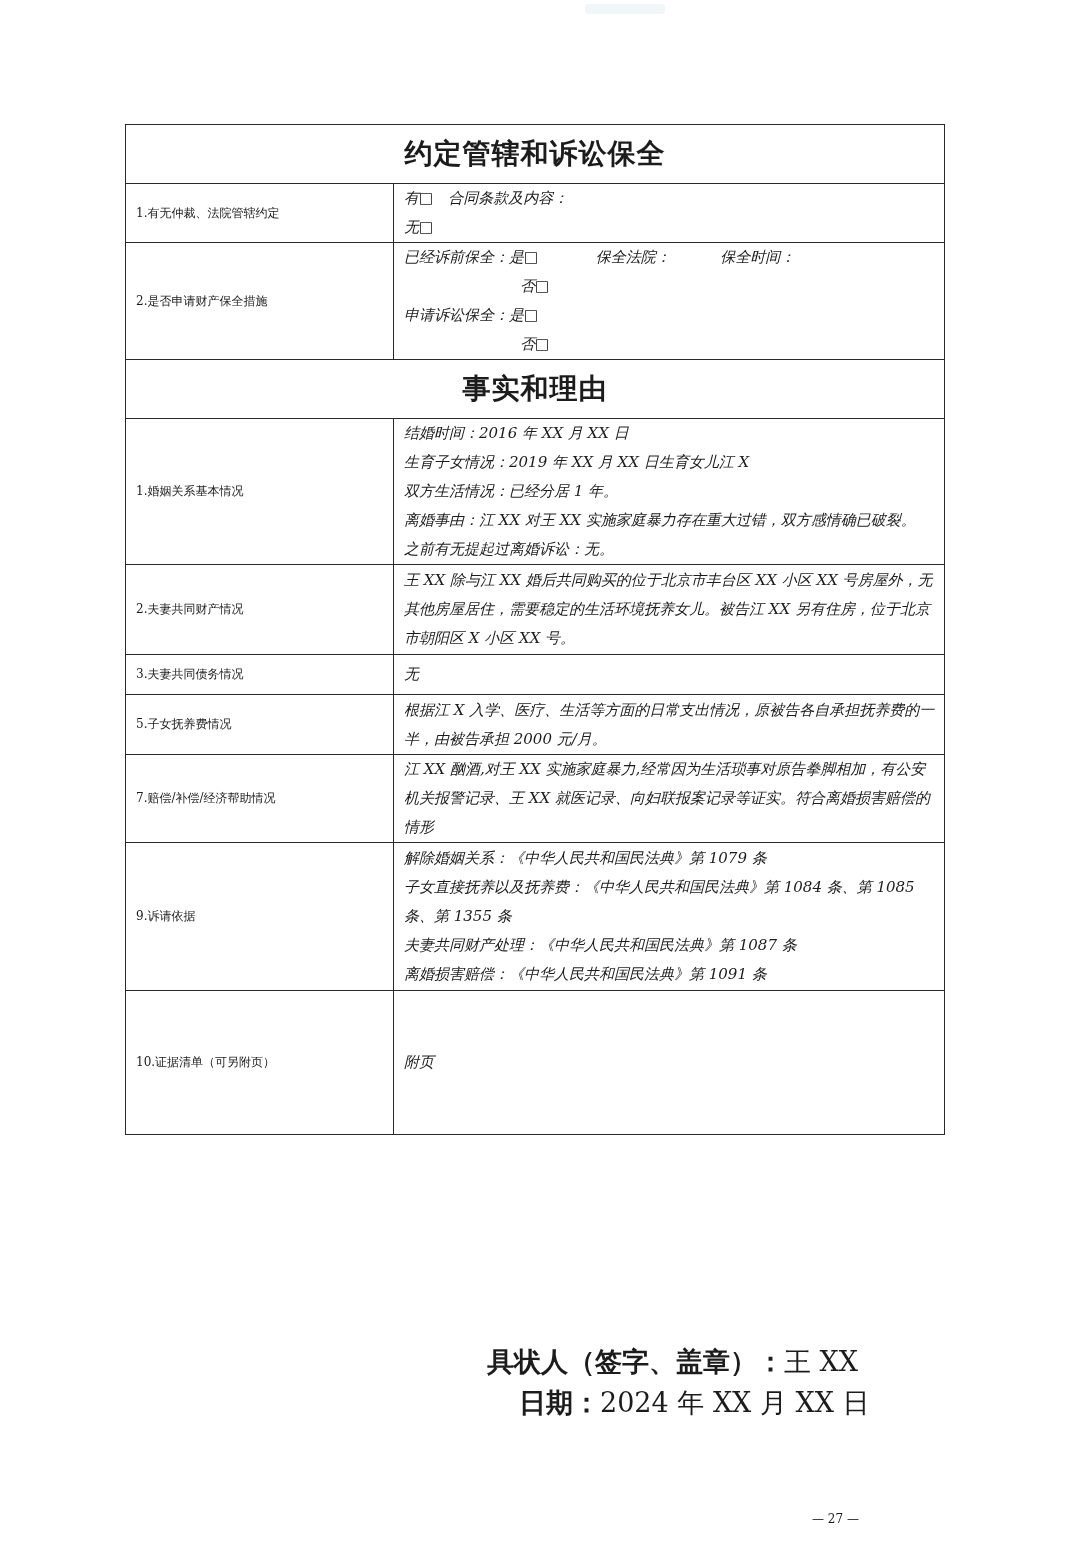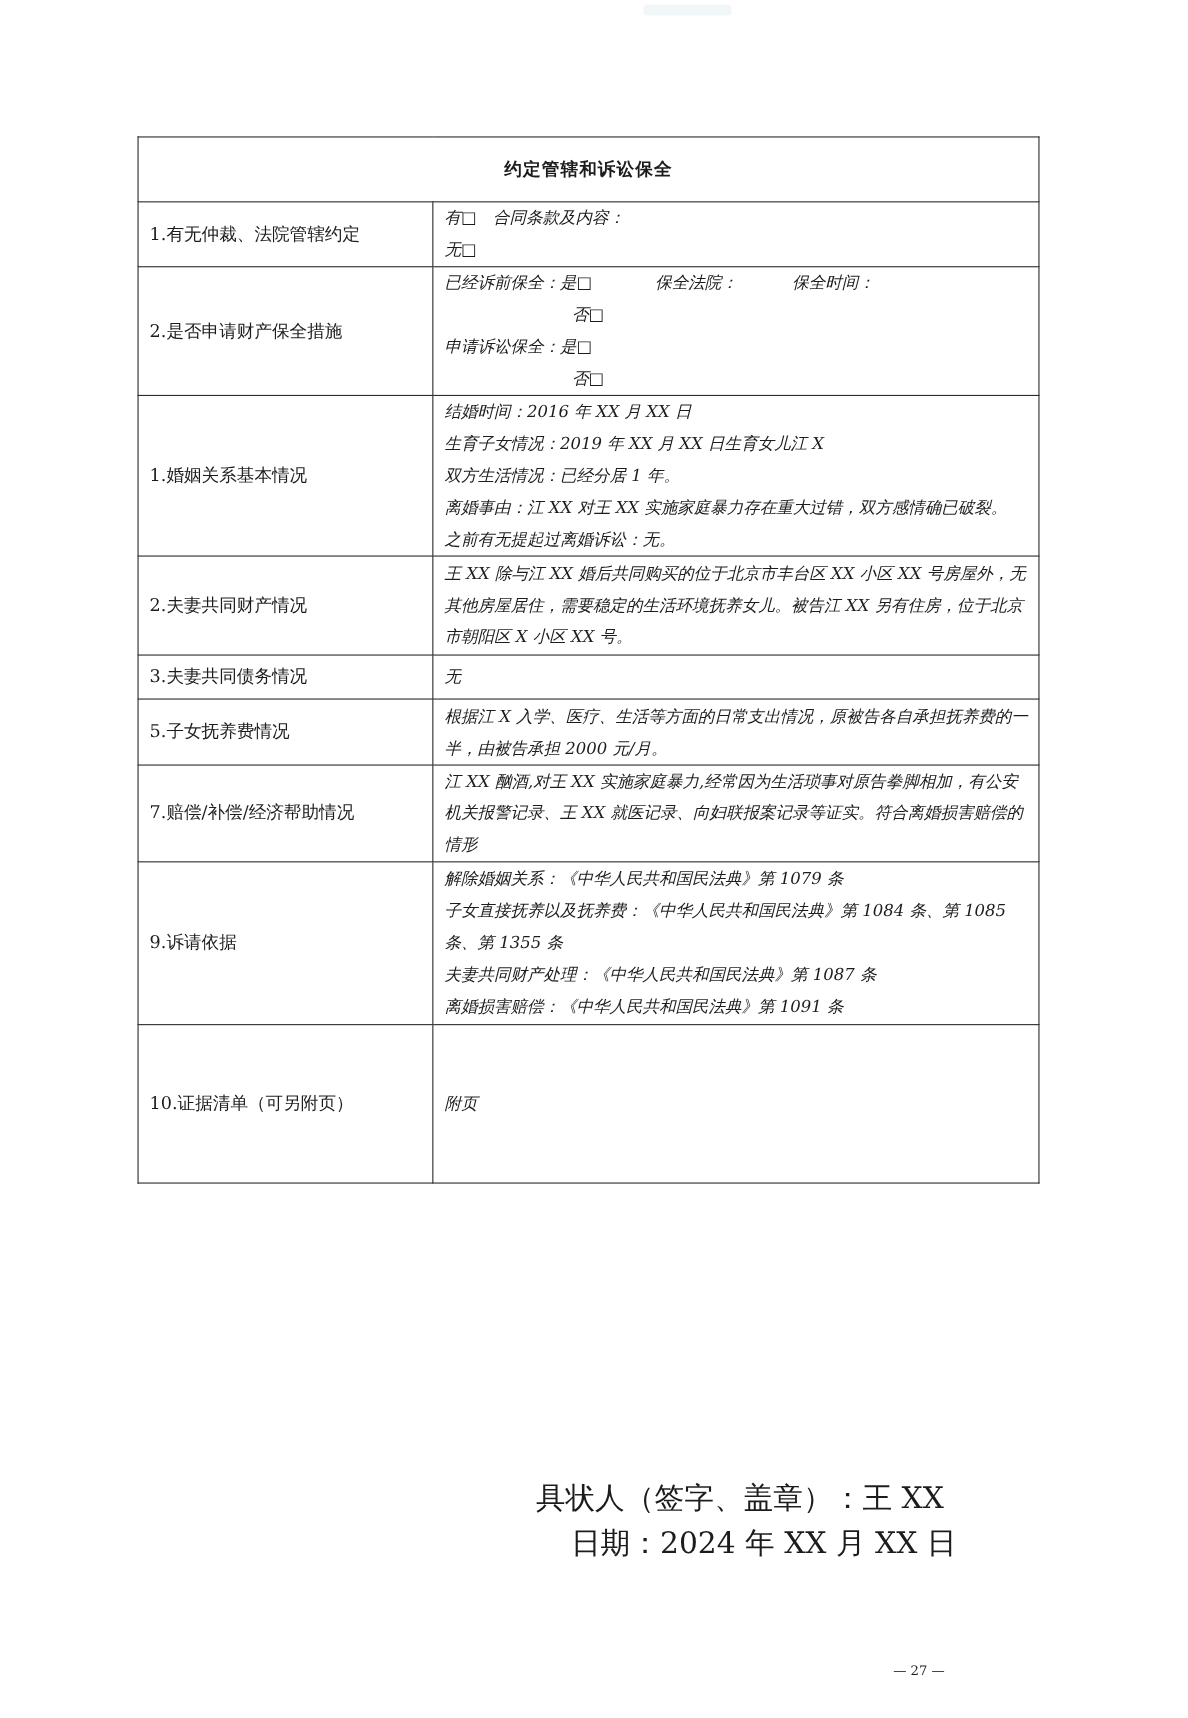--- a/index.html
+++ b/index.html
@@ -15,33 +15,33 @@
   table.form {
     position: absolute; left: 125px; top: 124px; width: 819px;
     border-collapse: collapse; table-layout: fixed;
   }
   table.form td {
     border: 1.5px solid #2a2a2a; vertical-align: middle; padding: 0;
   }
   col.c1 { width: 268px; }
   col.c2 { width: 551px; }
   .section-title {
-    height: 58px; text-align: center; font-weight: bold; font-size: 16px;
+    height: 58px; text-align: center; font-weight: bold; font-size: 28px;
     letter-spacing: 1px; font-family: "DejaVu Sans", "Liberation Sans", sans-serif;
   }
-  .label { font-size: 16px; padding-left: 10px !important; }
+  .label { font-size: 12px; padding-left: 10px !important; }
   .content { font-size: 15px; padding: 0 8px 0 10px !important; font-style: italic; }
   .line { line-height: 29px; white-space: nowrap; }
   .wrap { line-height: 29px; }
   .spacer { display: inline-block; }
   .sig {
     position: absolute; font-family: "DejaVu Serif", "Liberation Serif", serif;
     font-size: 27px; white-space: nowrap;
   }
-  .sig b { font-family: "DejaVu Sans", "Liberation Sans", sans-serif; font-weight: normal; }
+  .sig b { font-family: "DejaVu Sans", "Liberation Sans", sans-serif; font-weight: bold; }
   .page-no { position: absolute; left: 812px; top: 1512px; font-size: 12px; }
 </style>
 </head>
 <body>
 
 <div class="scan-mark"></div>
 
 <table class="form">
   <colgroup>
       <col class="c1">
@@ -70,20 +70,23 @@
         <span>保全法院：</span>
         <span class="spacer" style="width:40px"></span>
         <span>保全时间：</span>
       </div>
       <div class="line" style="padding-left:116px">否□</div>
       <div class="line">申请诉讼保全：是□</div>
       <div class="line" style="padding-left:116px">否□</div>
     </td>
   </tr>
 
+  <tr>
+    <td colspan="2" class="section-title">事实和理由</td>
+  </tr>
 
   <tr style="height:146px">
     <td class="label">1.婚姻关系基本情况</td>
     <td class="content">
       <div class="line">结婚时间：2016 年 XX 月 XX 日</div>
       <div class="line">生育子女情况：2019 年 XX 月 XX 日生育女儿江 X</div>
       <div class="line">双方生活情况：已经分居 1 年。</div>
       <div class="line">离婚事由：江 XX 对王 XX 实施家庭暴力存在重大过错，双方感情确已破裂。</div>
       <div class="line">之前有无提起过离婚诉讼：无。</div>
     </td>

